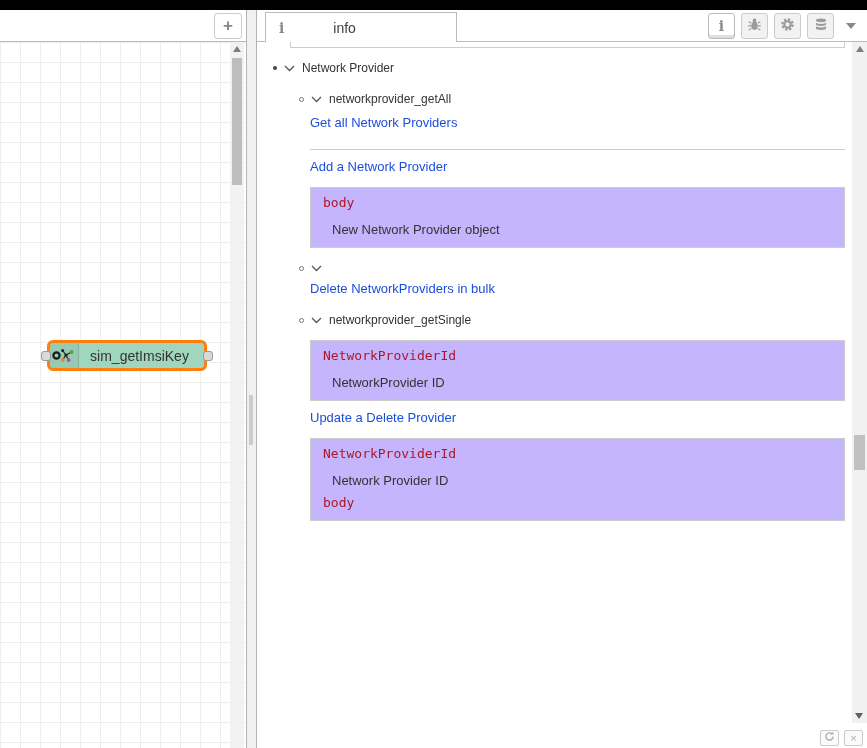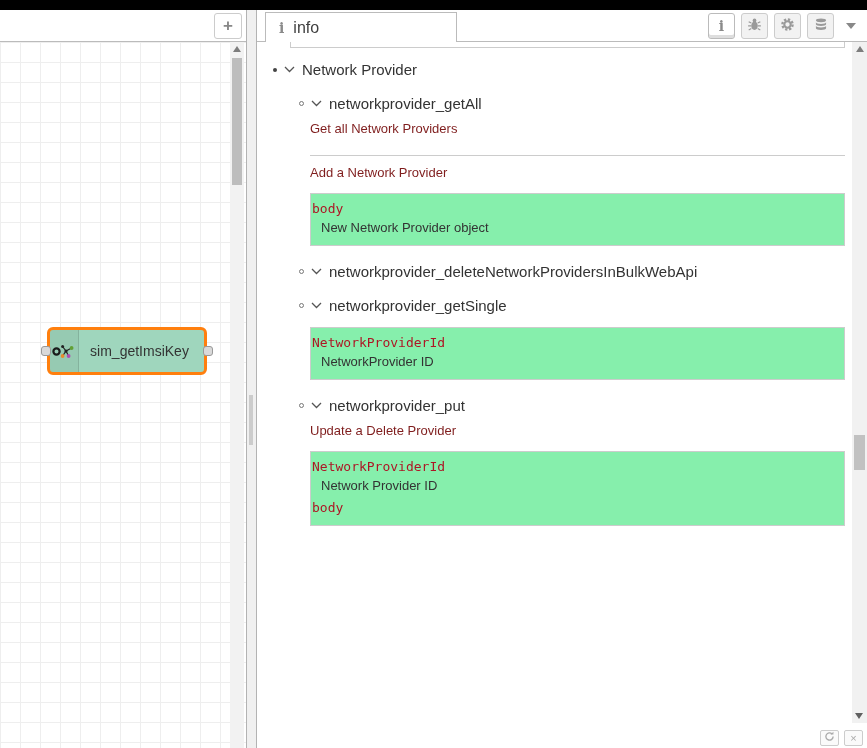--- a/index.html
+++ b/index.html
@@ -14,21 +14,21 @@
   .workspace { width:246px; display:flex; flex-direction:column; background:#fff; }
   .ws-tabbar { height:32px; border-bottom:1px solid #bbb; position:relative; background:#fff; }
   .add-tab { position:absolute; top:3px; right:4px; width:28px; height:26px;
              border:1px solid #ccc; border-radius:3px; background:#fff;
              color:#888; font-size:17px; font-weight:bold; line-height:22px; cursor:pointer; }
   .canvas { flex:1; position:relative; background-color:#fff;
             background-image:linear-gradient(#eee 1px, transparent 1px),
                              linear-gradient(90deg,#eee 1px, transparent 1px);
             background-size:20px 20px; }
 
-  .node { position:absolute; left:47px; top:285px; width:160px; height:48px;
+  .node { position:absolute; left:47px; top:298px; width:160px; height:31px;
           background:#9fd6bd; border:3px solid #ff7f0e; border-radius:6px;
           display:flex; align-items:center; cursor:move; }
   .node-iconbox { width:29px; height:100%; background:rgba(0,0,0,0.055);
                   border-right:1px solid rgba(0,0,0,0.12); border-radius:3px 0 0 3px;
                   display:flex; align-items:center; justify-content:center; }
   .node-label { flex:1; text-align:center; font-size:14px; color:#333; padding-right:4px; }
   .port { position:absolute; width:10px; height:10px; background:#d9d9d9;
           border:1px solid #999; border-radius:3px; top:50%; margin-top:-5px; cursor:crosshair; }
   .port-left { left:-9px; } .port-right { right:-9px; }
 
@@ -43,21 +43,21 @@
               border-right:1px solid #b3b3b3; position:relative; cursor:col-resize; }
   .splitter .grip { position:absolute; top:385px; left:2px; width:4px; height:50px; background:#ccc; }
 
   
   .sidebar { flex:1; display:flex; flex-direction:column; background:#fff; min-width:0; }
   .sb-header { height:32px; border-bottom:1px solid #bbb; position:relative; background:#fff; }
   .sb-tab { position:absolute; left:8px; top:2px; bottom:-1px; width:192px; background:#fff;
             border:1px solid #bbb; border-bottom:none; display:flex; align-items:center;
             gap:9px; padding-left:13px; z-index:2; cursor:pointer; }
   .i-glyph { font-family:"DejaVu Serif", serif; font-weight:bold; font-size:14px; color:#8a8a8a; }
-  .sb-tab-label { font-size:16px; color:#3f3f3f; }
+  .sb-tab-label { font-size:14px; color:#3f3f3f;margin-left:40px; }
   .sb-tools { position:absolute; right:5px; top:3px; display:flex; gap:6px; align-items:center; }
   .tool-btn { width:27px; height:26px; border:1px solid #ccc; border-radius:3px; background:#f2f2f2;
               display:flex; align-items:center; justify-content:center; cursor:pointer; }
   .tool-btn.active { background:#fff; border-color:#bbb; box-shadow:inset 0 -3px 0 rgba(0,0,0,0.13); }
   .caret-btn { width:22px; height:26px; border:none; background:transparent; display:flex;
                align-items:center; justify-content:center; cursor:pointer; }
   .caret { width:0; height:0; border-left:5px solid transparent; border-right:5px solid transparent;
            border-top:6px solid #888; }
 
   .sb-body { flex:1; position:relative; overflow:hidden; background:#fff; }
@@ -66,28 +66,28 @@
   .sb-vscroll { position:absolute; top:0; right:0; bottom:0; width:15px; background:#f1f1f1; }
   .sb-vscroll .thumb { position:absolute; top:393px; left:2px; width:11px; height:35px; background:#c1c1c1; }
   .sb-vscroll .arr-dn { position:absolute; bottom:4px; left:3px; margin:0; }
 
   .partial-box-top { margin:0 7px 0 19px; height:6px; border:1px solid #ccc; border-top:none; }
 
   .lvl1 { display:flex; align-items:center; gap:7px; margin:13px 0 0 0; }
   .disc { width:4px; height:4px; border-radius:50%; background:#444; margin-left:2px; }
   .circ { width:5px; height:5px; border-radius:50%; border:1px solid #777; background:#fff; margin-left:2px; }
   .chev { display:block; }
-  .tree-title { font-size:15px; color:#333;text-align:center; }
+  .tree-title { font-size:12px; color:#333;text-align:center; }
 
   .op-head { display:flex; align-items:center; gap:7px; margin:17px 10px 0 26px; }
-  .op-desc { font-size:13px; color:#7f1d1d; margin:9px 0 0 39px; }
-  .op-box { border:1px solid #ccc; margin:13px 7px 0 39px; padding:7px 12px 10px 1px; background:#86efac; }
+  .op-desc { font-size:13px; color:#1d4ed8; margin:9px 0 0 39px; }
+  .op-box { border:1px solid #ccc; margin:13px 7px 0 39px; padding:7px 12px 10px 12px; background:#c4b5fd; }
   .param-name { font-family:"DejaVu Sans Mono", monospace; font-size:13px; color:#ad1625; margin-top:7px; }
   .param-name:first-child { margin-top:0; }
-  .param-desc { font-size:13px; color:#333; margin:4px 0 0 9px; }
+  .param-desc { font-size:13px; color:#333; margin:12px 0 0 9px; }
   .op-divider { border:none; border-top:1px solid #ccc; margin:19px 7px 0 39px; }
 
   .sb-footer { height:25px; background:#fff; position:relative; }
   .sb-footer .btns { position:absolute; right:4px; bottom:2px; display:flex; gap:5px; }
   .foot-btn { width:19px; height:16px; border:1px solid #ccc; border-radius:2px; background:#fafafa;
               color:#aaa; font-size:11px; line-height:13px; text-align:center; cursor:pointer;
               display:flex; align-items:center; justify-content:center; }
 </style>
 </head>
 <body>
@@ -202,42 +202,35 @@
           <div class="op-box">
             <div class="param-name">body</div>
             <div class="param-desc">New Network Provider object</div>
           </div>
 
           <div class="op-head">
             <span class="circ"></span>
             <svg class="chev" width="11" height="7" viewBox="0 0 11 7">
                 <path d="M1 1l4.5 4.5L10 1" stroke="#555" stroke-width="1.3" fill="none"></path>
               </svg>
-            <span class="tree-title">networkprovider_deleteNetworkProvidersInBulkWebApi</span>
-          </div>
+          </div>
+          <div class="op-desc">Delete NetworkProviders in bulk</div>
 
           <div class="op-head">
             <span class="circ"></span>
             <svg class="chev" width="11" height="7" viewBox="0 0 11 7">
                 <path d="M1 1l4.5 4.5L10 1" stroke="#555" stroke-width="1.3" fill="none"></path>
               </svg>
             <span class="tree-title">networkprovider_getSingle</span>
           </div>
           <div class="op-box">
             <div class="param-name">NetworkProviderId</div>
             <div class="param-desc">NetworkProvider ID</div>
           </div>
 
-          <div class="op-head">
-            <span class="circ"></span>
-            <svg class="chev" width="11" height="7" viewBox="0 0 11 7">
-                <path d="M1 1l4.5 4.5L10 1" stroke="#555" stroke-width="1.3" fill="none"></path>
-              </svg>
-            <span class="tree-title">networkprovider_put</span>
-          </div>
           <div class="op-desc">Update a Delete Provider</div>
           <div class="op-box">
             <div class="param-name">NetworkProviderId</div>
             <div class="param-desc">Network Provider ID</div>
             <div class="param-name">body</div>
           </div>
 
         </div>
 
         <div class="sb-vscroll">

